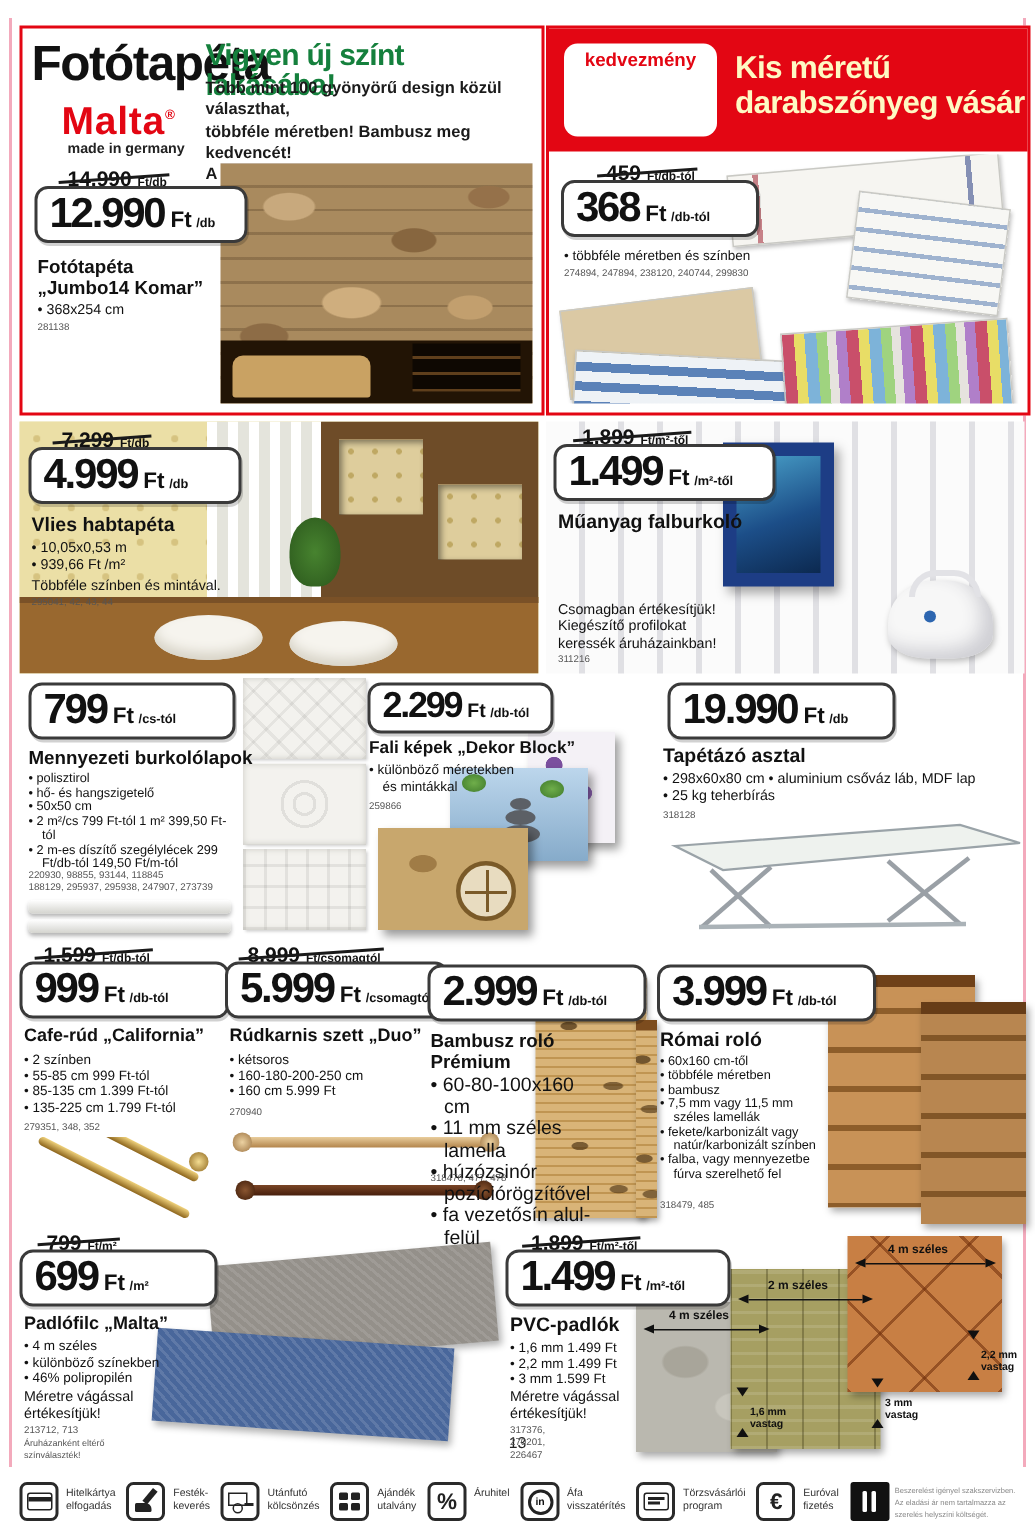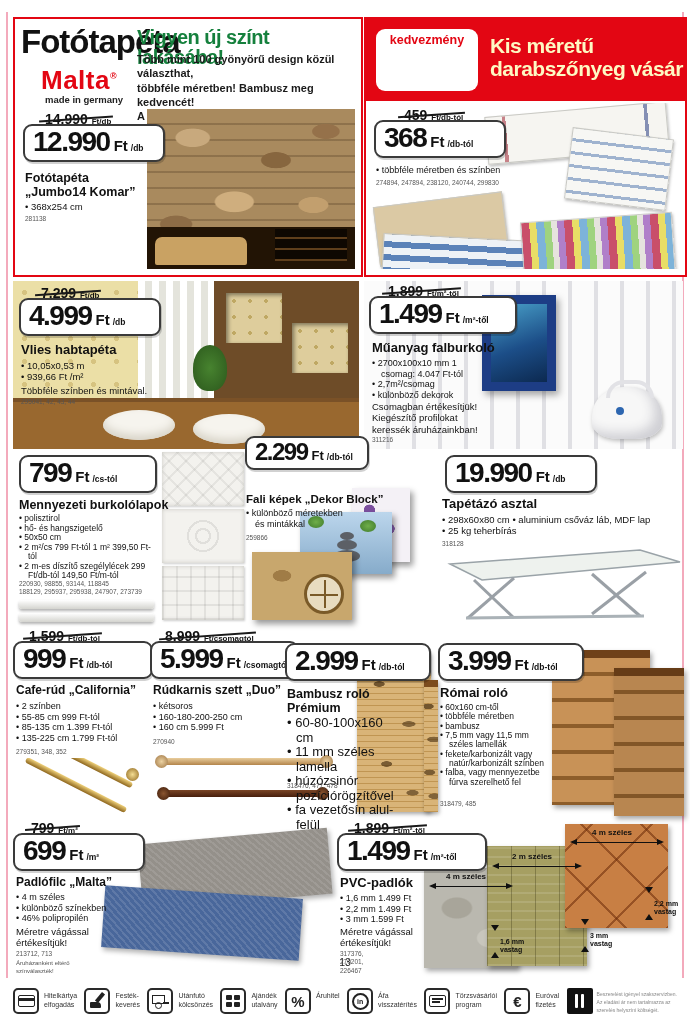--- a/index.html
+++ b/index.html
@@ -296,25 +296,20 @@
     <div class="pw-kettle" style="left:228px;top:106px"></div>
     <div class="old" style="left:24px;top:2px">
       <span>1.899</span> <span class="ou">Ft/m²-től</span>
     </div>
     <div class="pricebox" style="left:5px;top:15px;min-width:128px">
       <span class="pv">1.499</span>
       <span class="pc">Ft</span>
       <span class="pu">/m²-től</span>
     </div>
     <div class="pname" style="left:8px;top:60px;font-size:13px">Műanyag falburkoló</div>
-    <div class="blist" style="left:8px;top:77px;width:112px;font-size:9px">
-        <div>2700x100x10 mm 1 csomag: 4.047 Ft-tól</div>
-        <div>2,7m²/csomag</div>
-        <div>különböző dekorok</div>
-      </div>
     <div class="plain" style="left:8px;top:120px;width:120px;font-size:9.5px">
         <div>Csomagban értékesítjük!</div>
         <div>Kiegészítő profilokat</div>
         <div>keressék áruházainkban!</div>
       </div>
     <div class="codes" style="left:8px;top:155px">311216</div>
   </div>
 
   <div>
     <div class="pricebox" style="left:19px;top:455px;min-width:118px">
@@ -335,21 +330,21 @@
         <div>188129, 295937, 295938, 247907, 273739</div>
       </div>
     <div class="ctile t1" style="left:162px;top:452px"></div>
     <div class="ctile t2" style="left:162px;top:509px"></div>
     <div class="ctile t3" style="left:162px;top:566px"></div>
     <div class="mold" style="left:19px;top:600px;width:135px"></div>
     <div class="mold" style="left:19px;top:613px;width:135px"></div>
   </div>
 
   <div>
-    <div class="pricebox pb24" style="left:245px;top:436px;min-width:104px">
+    <div class="pricebox pb24" style="left:245px;top:455px;min-width:104px">
       <span class="pv">2.299</span>
       <span class="pc">Ft</span>
       <span class="pu">/db-tól</span>
     </div>
     <div class="pname" style="left:246px;top:493px;font-size:11.5px;white-space:nowrap">Fali képek „Dekor Block”</div>
     <div class="blist" style="left:246px;top:508px;width:100px;font-size:9px">
         <div>különböző méretekben és mintákkal</div>
       </div>
     <div class="codes" style="left:246px;top:534px">259866</div>
     <div class="canvas cv-flower" style="left:352px;top:488px;width:58px;height:74px"></div>

